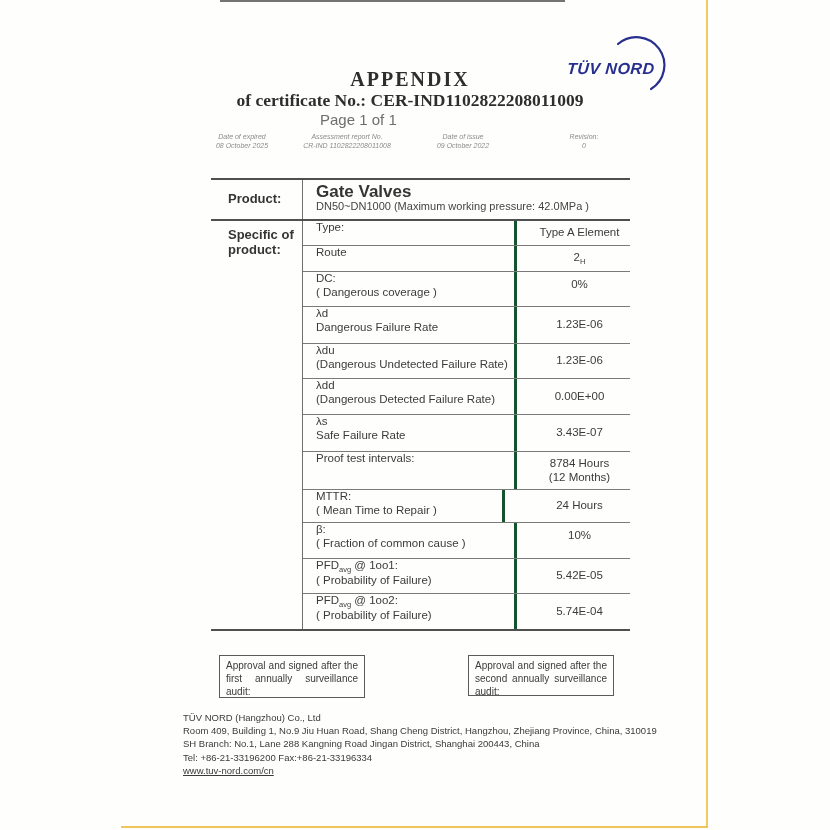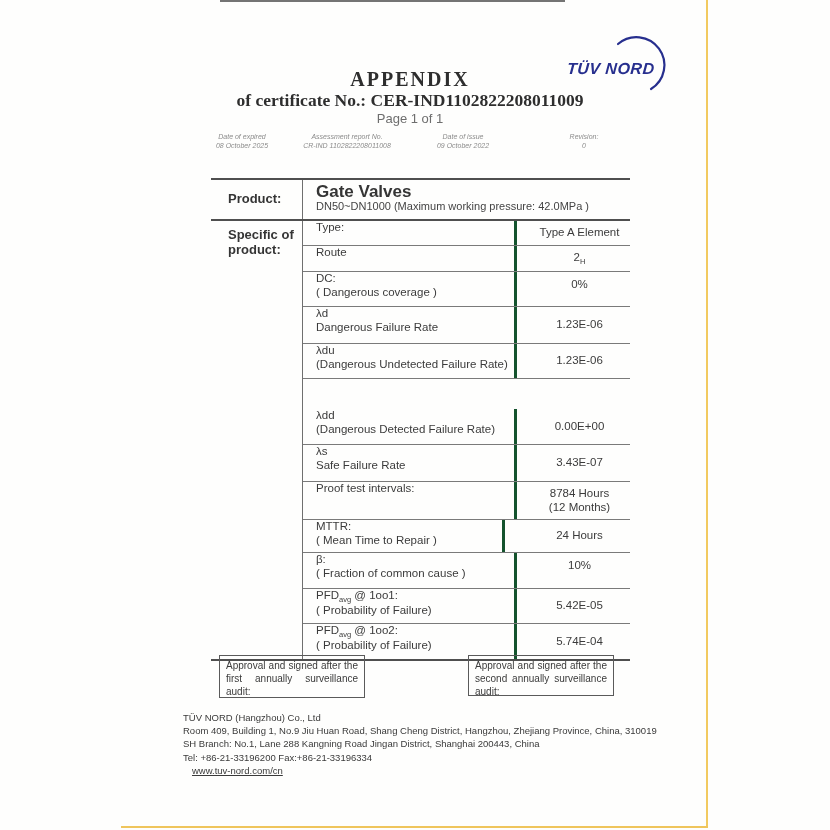--- a/index.html
+++ b/index.html
@@ -12,22 +12,22 @@
   .edge-right  { position:absolute; left:706px; top:0; width:2px; height:828px; background:#f2ca60; }
   .edge-bottom { position:absolute; left:121px; top:826px; width:587px; height:2px; background:#efc55c; }
 
   
   .title { position:absolute; left:180px; top:68px; width:460px; text-align:center;
            font-family:"Liberation Serif", serif; font-weight:bold; font-size:20px;
            letter-spacing:2px; color:#2e2e2e; }
   .subtitle { position:absolute; left:140px; top:90px; width:540px; text-align:center;
               font-family:"Liberation Serif", serif; font-weight:bold; font-size:17.5px;
               color:#2e2e2e; }
-  .pagelabel { position:absolute; left:320px; top:111px; width:180px; text-align:center;
-               font-size:13px; color:#6e6e6e; }
+  .pagelabel { position:absolute; left:320px; top:111px; width:180px; 
+               font-size:15px; color:#6e6e6e; }
 
   
   .logo { position:absolute; left:567px; top:60px; width:110px; }
   .logo-text { font-size:16px; font-weight:bold; font-style:italic; letter-spacing:.5px;
                color:#272f8e; transform:skewX(-4deg); }
   .logo-arc { position:absolute; left:33px; top:-28px; pointer-events:none; }
 
   
   .meta { position:absolute; top:133px; left:0; width:830px; height:22px; }
   .meta-col { position:absolute; transform:translateX(-50%); text-align:center;
@@ -49,37 +49,37 @@
   .spec-rows { flex:1; }
   .srow { display:flex; border-bottom:1px solid #7a7a7a; }
   .srow:last-child { border-bottom:none; }
   .ncell { flex:1; border-right:3px solid #14532d; display:flex; flex-direction:column;
            justify-content:flex-start; padding-left:13px; font-size:11.5px; line-height:13.5px; color:#3b3b3b; }
   .vcell { width:113px; display:flex; flex-direction:column; justify-content:center;
            padding-left:12px; font-size:11.5px; line-height:13.5px; color:#3b3b3b;align-items:center; }
   .srow.vtop .vcell { justify-content:flex-start; padding-top:6px; }
   .srow:nth-child(1){height:25px;} .srow:nth-child(2){height:26px;}
   .srow:nth-child(3){height:35px;} .srow:nth-child(4){height:37px;}
-  .srow:nth-child(5){height:35px;} .srow:nth-child(6){height:36px;margin-top:30px;}
+  .srow:nth-child(5){height:35px;} .srow:nth-child(6){height:36px;}
   .srow:nth-child(7){height:37px;} .srow:nth-child(8){height:38px;}
   .srow:nth-child(9){height:33px;gap:12px;} .srow:nth-child(10){height:36px;}
   .srow:nth-child(11){height:35px;} .srow:nth-child(12){height:35px;}
   .sub { font-size:7.5px; vertical-align:sub; line-height:1; }
 
   
   .approval { position:absolute; width:146px; height:43px; border:1.5px solid #5a5a5a;
               font-size:10px; line-height:13px; color:#3b3b3b; padding:3px 6px;
               text-align:justify; }
   .approval.a1 { left:219px; top:655px; }
   .approval.a2 { left:468px; top:655px; height:41px; }
 
   
   .footer { position:absolute; left:183px; top:711px; width:540px; font-size:9.5px;
             line-height:13.2px; color:#3a3a3a; }
-  .footer a { color:#3a3a3a; text-decoration:underline;margin-left:9px; }
+  .footer a { color:#3a3a3a; text-decoration:underline; }
 </style>
 </head>
 <body>
 
 <div id="canvas">
 
   <div class="edge-top"></div>
   <div class="edge-right"></div>
   <div class="edge-bottom"></div>
 

